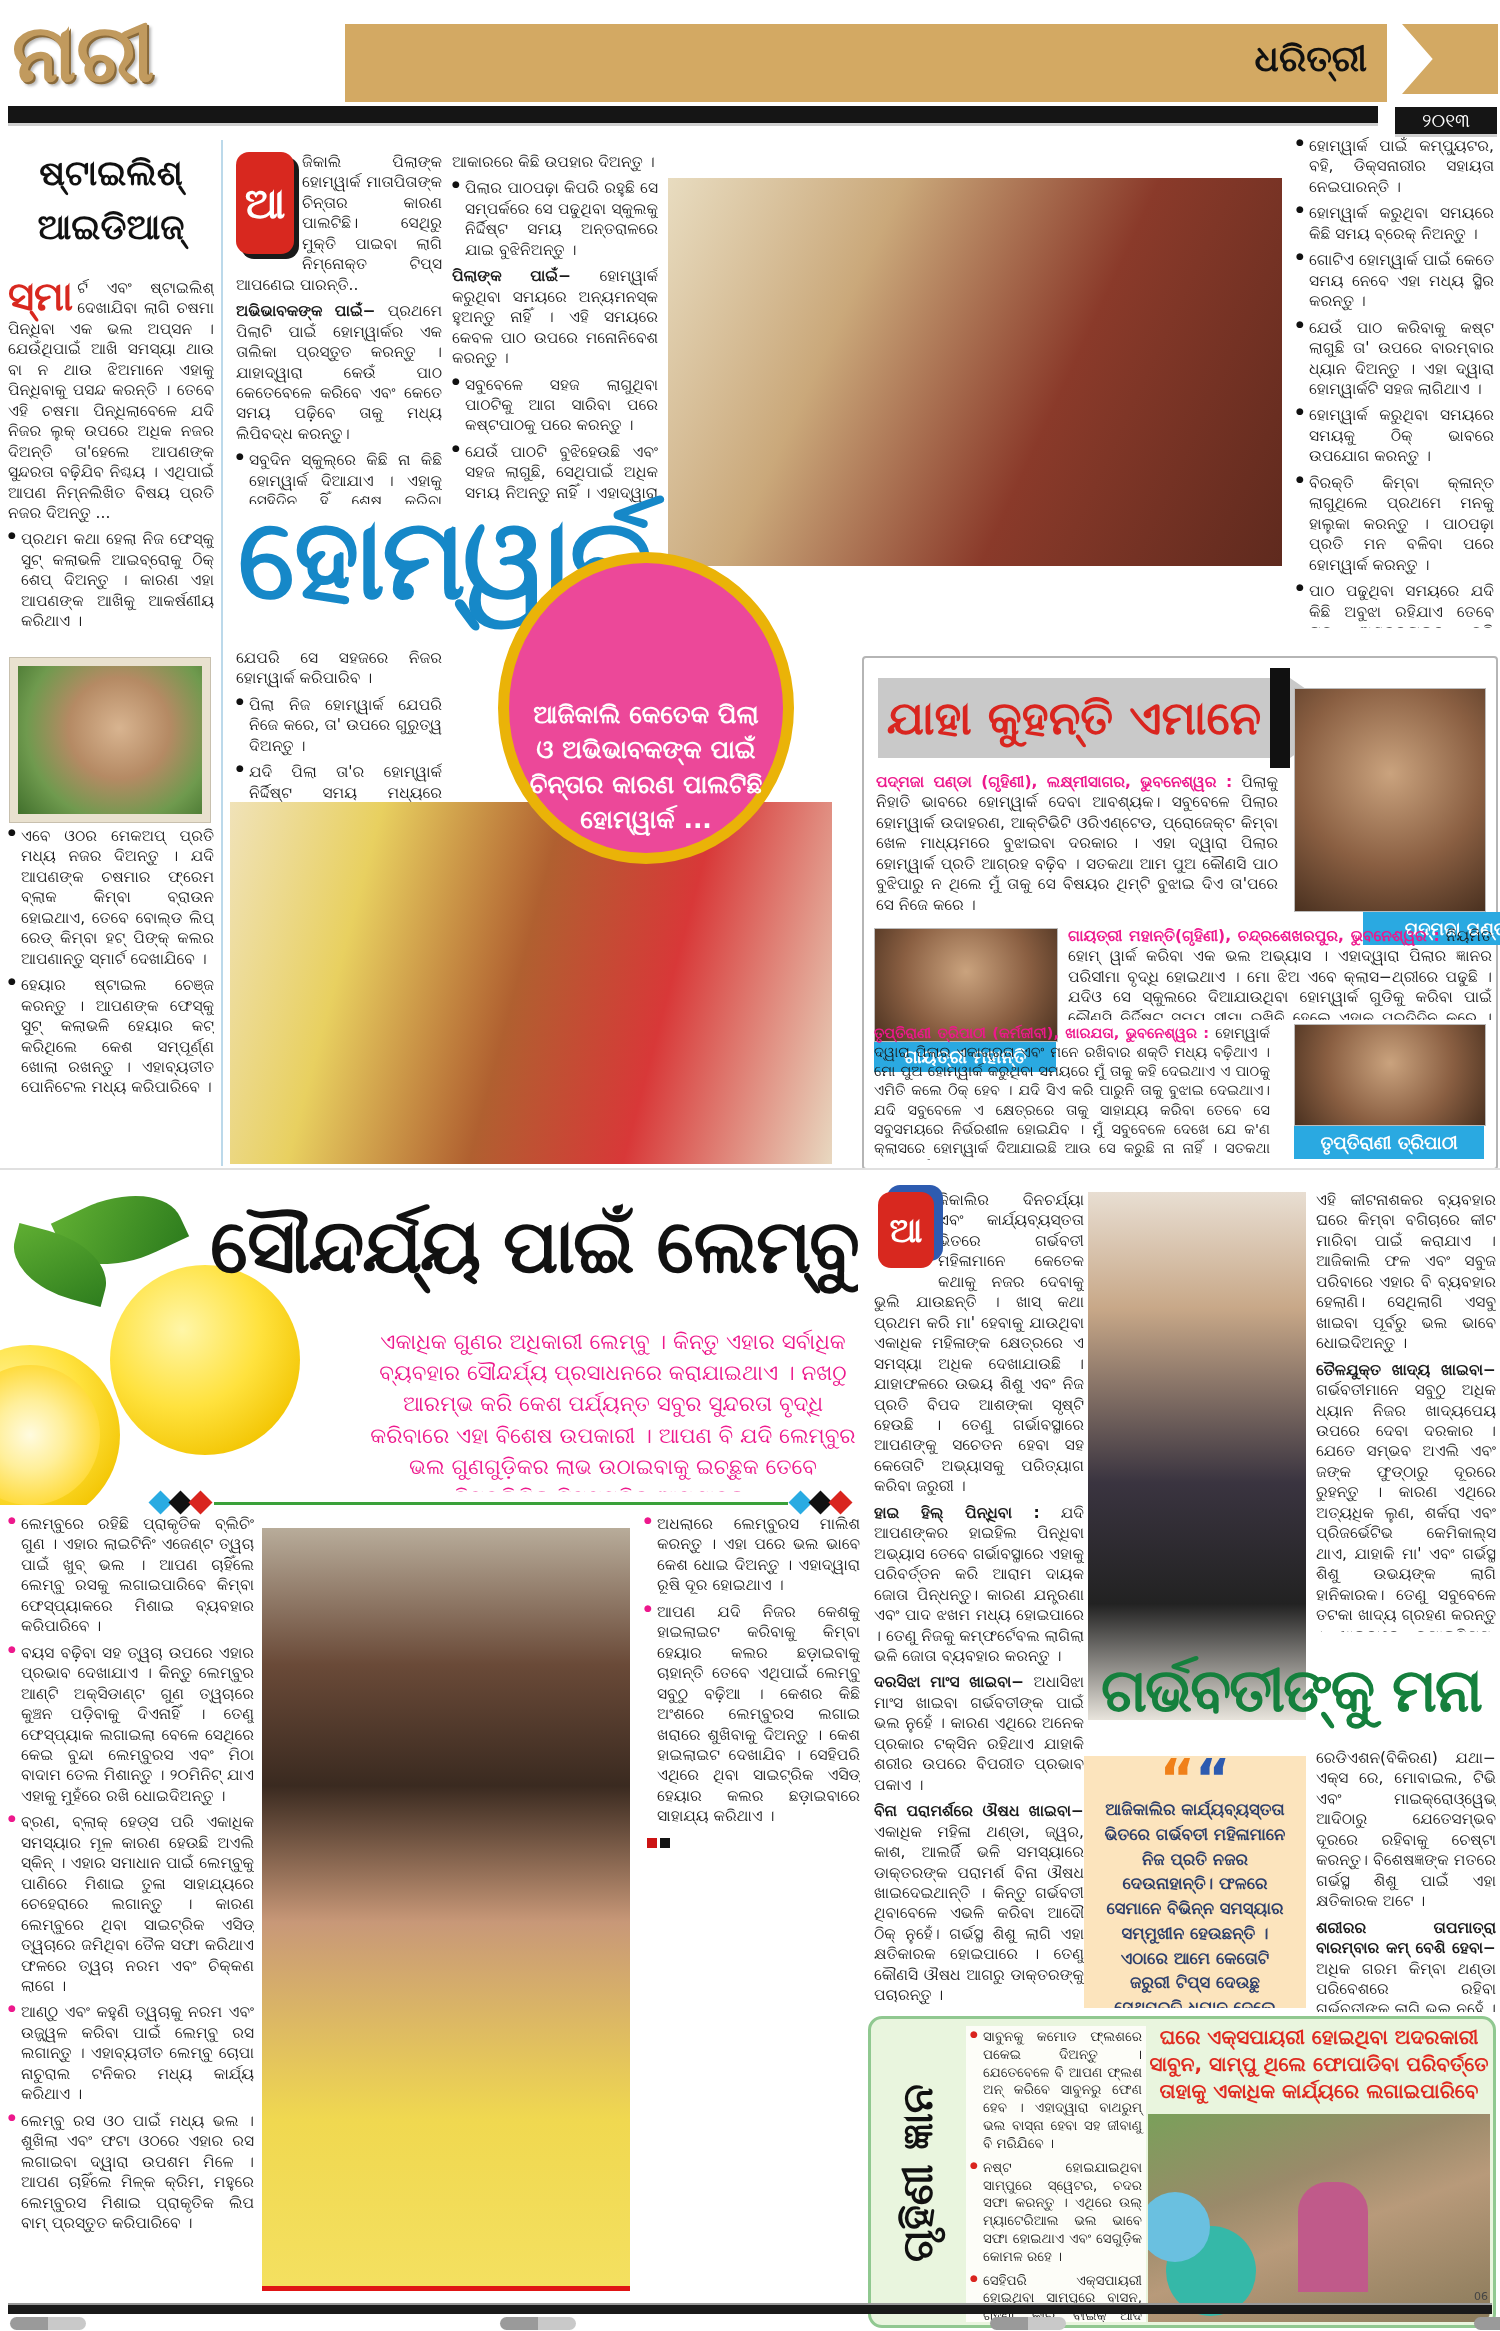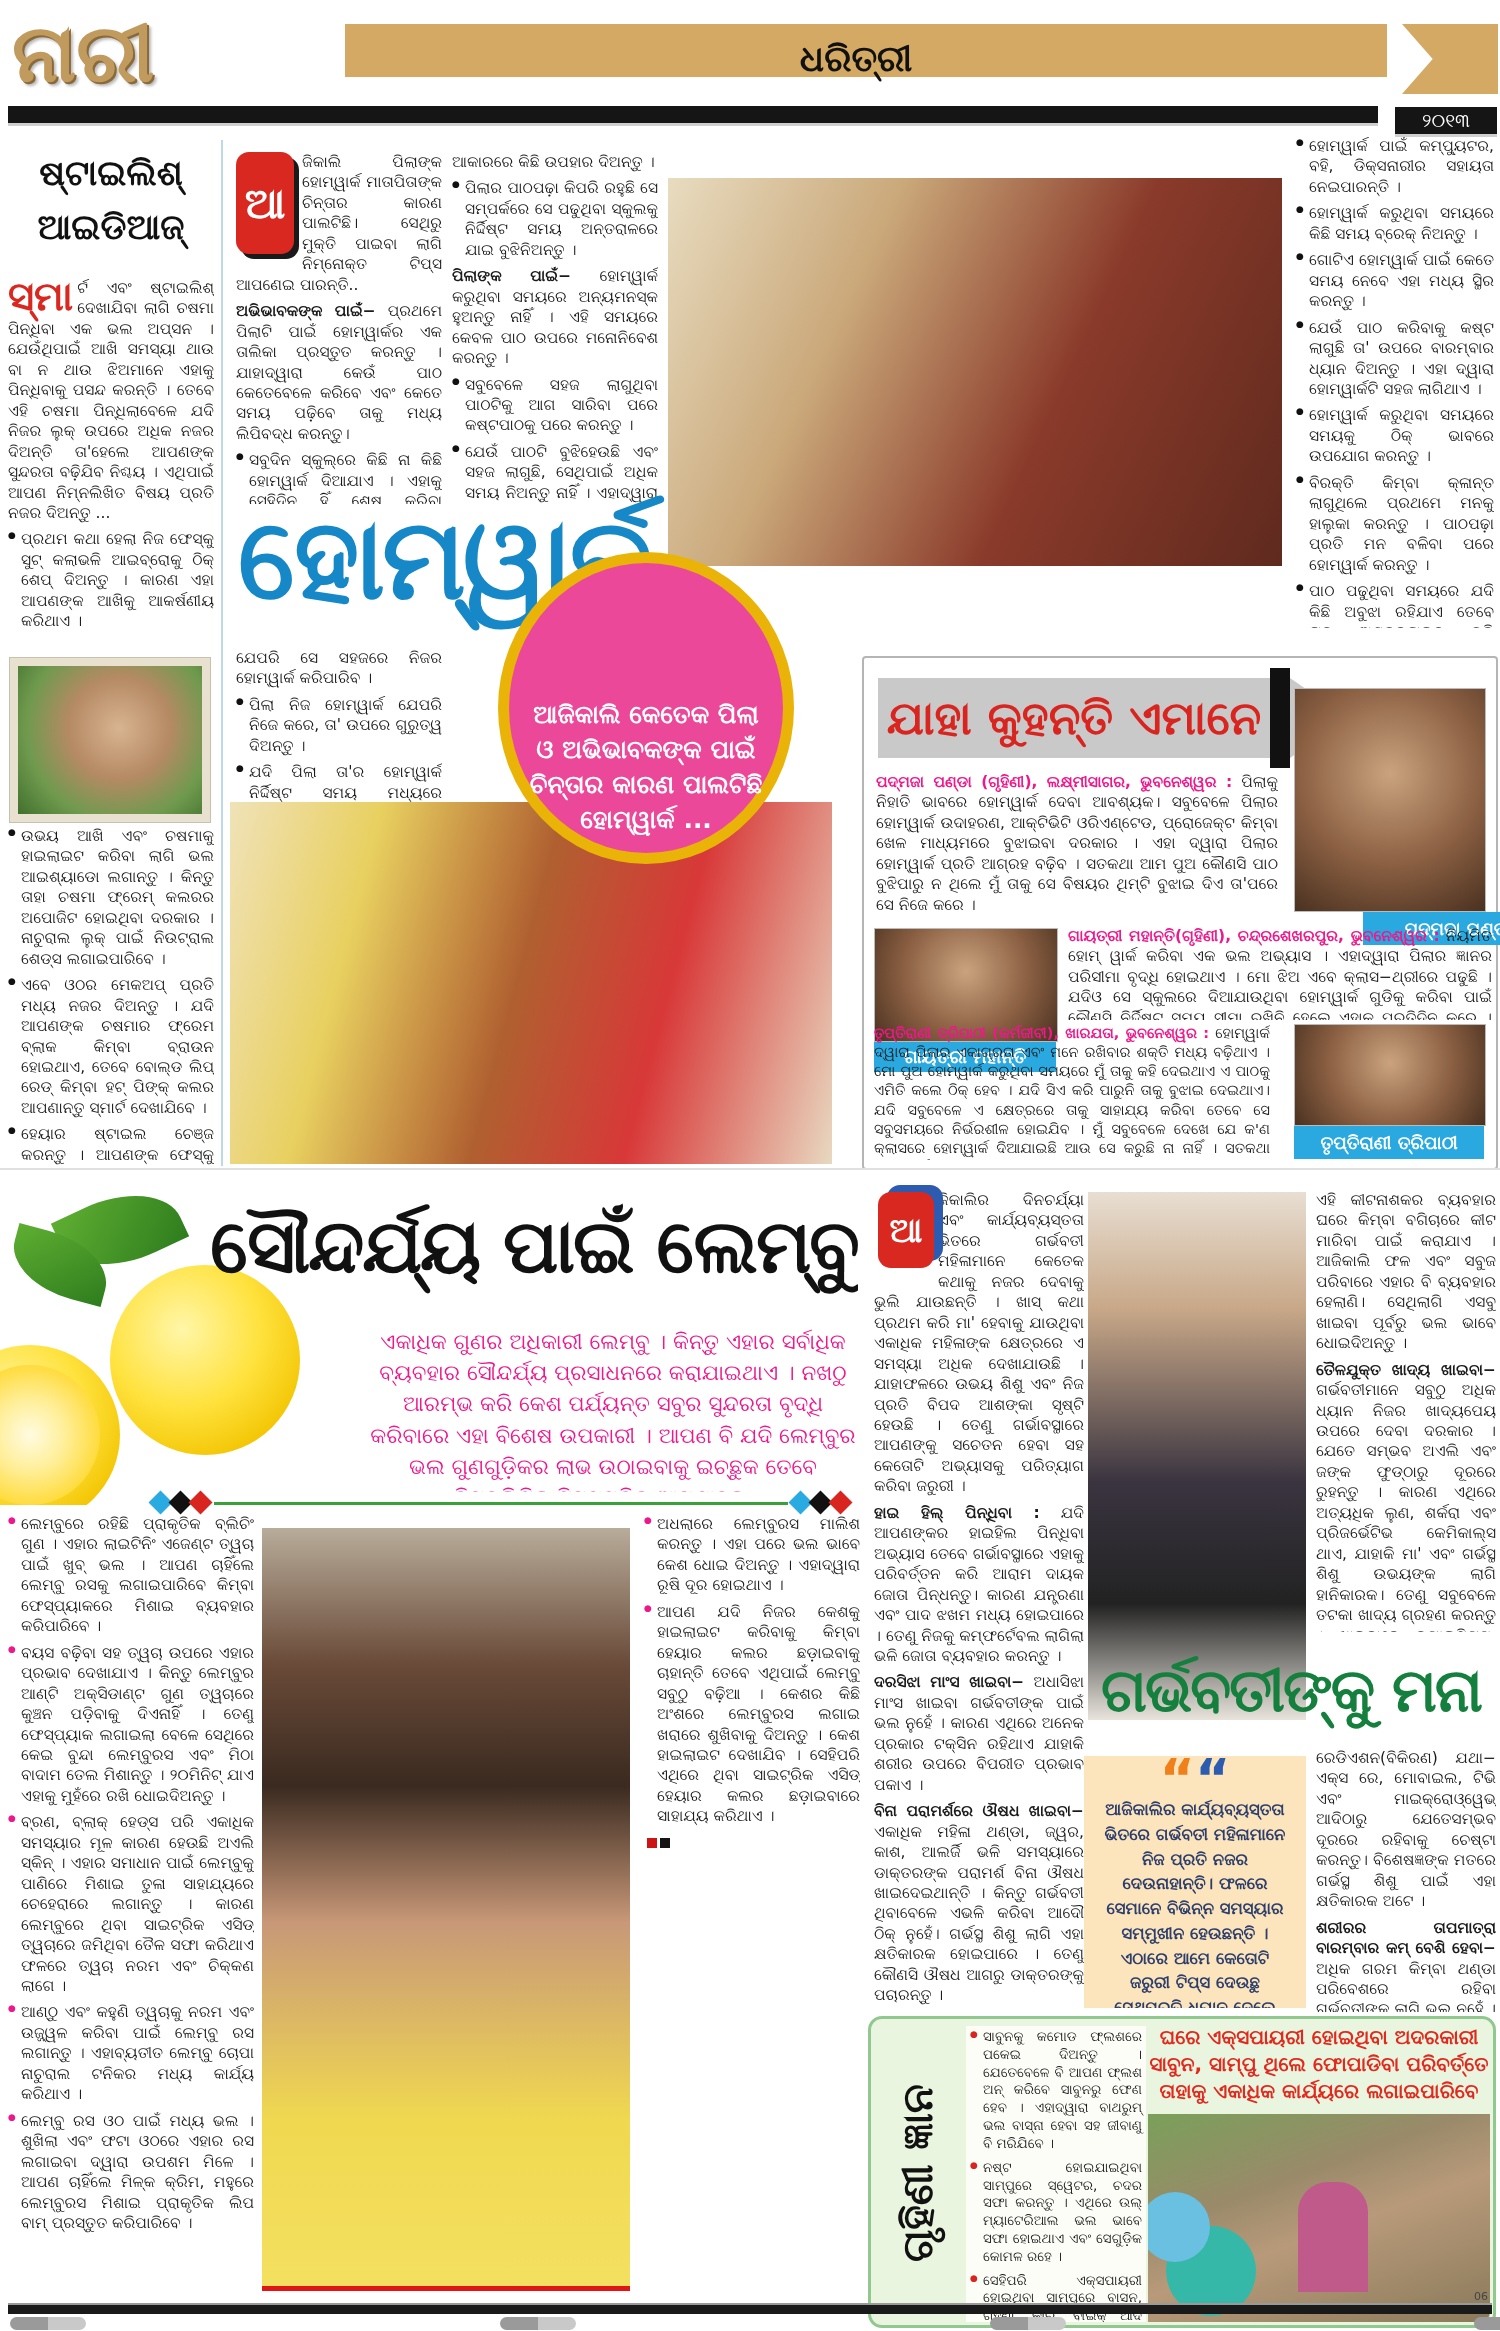--- a/index.html
+++ b/index.html
@@ -26,21 +26,21 @@
   .leaf{position:absolute;background:linear-gradient(140deg,#5fae32,#2e7d1e);border-radius:0 70% 0 70%;}
   .lemon{position:absolute;border-radius:50%;background:radial-gradient(circle at 38% 34%,#fff6a8 0%,#ffe23e 45%,#f2c400 80%,#d8a800 100%);}
 </style>
 </head>
 <body>
 
 <div id="page">
 
   <div class="abs" style="left:12px;top:2px;width:260px;height:104px;font-size:80px;font-weight:bold;color:#c19a5e;
               text-shadow:2px 2px 0 #8a6a3a,4px 4px 3px #bbb;line-height:104px;">ନାରୀ</div>
-  <div class="abs" style="left:345px;top:24px;width:1042px;height:53px;background:#d3a963;text-align:center;">
+  <div class="abs" style="left:345px;top:24px;width:1042px;height:78px;background:#d3a963;text-align:right;">
     <span style="font-size:36px;font-weight:bold;color:#111;line-height:70px;padding-right:20px;display:inline-block;">ଧରିତ୍ରୀ</span>
   </div>
   <div class="abs" style="left:1402px;top:24px;width:96px;height:70px;background:#d3a963;
               clip-path:polygon(0 0,100% 0,100% 100%,0 100%,32% 50%);"></div>
   <div class="abs" style="left:8px;top:106px;width:1370px;height:17px;background:#151515;box-shadow:0 3px 0 #cfcfcf;"></div>
   <div class="abs" style="left:1395px;top:107px;width:102px;height:27px;background:#151515;color:#fff;font-size:19px;
               text-align:center;line-height:27px;box-shadow:0 3px 0 #cfcfcf;">୨୦୧୩</div>
 
   <div class="abs" style="left:8px;top:146px;width:206px;text-align:center;font-weight:bold;font-size:35px;line-height:1.55;color:#111;">
     <div>ଷ୍ଟାଇଲିଶ୍</div>
@@ -50,21 +50,20 @@
     <p><span style="float:left;font-size:40px;line-height:36px;font-weight:bold;color:#d8281f;margin-right:4px;">ସ୍ମା</span>
        <span>ର୍ଟ ଏବଂ ଷ୍ଟାଇଲିଶ୍ ଦେଖାଯିବା ଲାଗି ଚଷମା ପିନ୍ଧିବା ଏକ ଭଲ ଅପ୍ସନ । ଯେଉଁଥିପାଇଁ ଆଖି ସମସ୍ୟା ଥାଉ ବା ନ ଥାଉ ଝିଅମାନେ ଏହାକୁ ପିନ୍ଧିବାକୁ ପସନ୍ଦ କରନ୍ତି । ତେବେ ଏହି ଚଷମା ପିନ୍ଧିଲାବେଳେ ଯଦି ନିଜର ଲୁକ୍ ଉପରେ ଅଧିକ ନଜର ଦିଅନ୍ତି ତା'ହେଲେ ଆପଣଙ୍କ ସୁନ୍ଦରତା ବଢ଼ିଯିବ ନିଶ୍ଚୟ । ଏଥିପାଇଁ ଆପଣ ନିମ୍ନଲିଖିତ ବିଷୟ ପ୍ରତି ନଜର ଦିଅନ୍ତୁ ...</span></p>
     <ul>
       <li>ପ୍ରଥମ କଥା ହେଲା ନିଜ ଫେସ୍‌କୁ ସୁଟ୍ କଲାଭଳି ଆଇବ୍ରୋକୁ ଠିକ୍ ଶେପ୍ ଦିଅନ୍ତୁ । କାରଣ ଏହା ଆପଣଙ୍କ ଆଖିକୁ ଆକର୍ଷଣୀୟ କରିଥାଏ ।</li>
     </ul>
   </div>
   <div class="abs" style="left:10px;top:658px;width:184px;height:148px;border:8px solid #e9e1cf;outline:1px solid #c8c0ae;
               background:radial-gradient(circle at 55% 42%,#d8b490 0%,#b58a64 38%,#6f9a4e 70%,#41702c 100%);"></div>
   <div class="abs txt blk" style="left:8px;top:826px;width:206px;height:340px;">
     <ul>
-      <li>ଉଭୟ ଆଖି ଏବଂ ଚଷମାକୁ ହାଇଲାଇଟ କରିବା ଲାଗି ଭଲ ଆଇଶ୍ୟାଡୋ ଲଗାନ୍ତୁ । କିନ୍ତୁ ତାହା ଚଷମା ଫ୍ରେମ୍ କଲରର ଅପୋଜିଟ ହୋଇଥିବା ଦରକାର । ନାଚୁରାଲ ଲୁକ୍ ପାଇଁ ନିଉଟ୍ରାଲ ଶେଡ୍ସ ଲଗାଇପାରିବେ ।</li>
       <li>ଏବେ ଓଠର ମେକଅପ୍ ପ୍ରତି ମଧ୍ୟ ନଜର ଦିଅନ୍ତୁ । ଯଦି ଆପଣଙ୍କ ଚଷମାର ଫ୍ରେମ ବ୍ଲାକ କିମ୍ବା ବ୍ରାଉନ ହୋଇଥାଏ, ତେବେ ବୋଲ୍ଡ ଲିପ୍ ରେଡ୍ କିମ୍ବା ହଟ୍ ପିଙ୍କ୍ କଲର ଆପଣାନ୍ତୁ ସ୍ମାର୍ଟ ଦେଖାଯିବେ ।</li>
       <li>ହେୟାର ଷ୍ଟାଇଲ ଚେଞ୍ଜ କରନ୍ତୁ । ଆପଣଙ୍କ ଫେସ୍‌କୁ ସୁଟ୍ କଲାଭଳି ହେୟାର କଟ୍ କରିଥିଲେ କେଶ ସମ୍ପୂର୍ଣ୍ଣ ଖୋଲା ରଖନ୍ତୁ । ଏହାବ୍ୟତୀତ ପୋନିଟେଲ ମଧ୍ୟ କରିପାରିବେ ।</li>
     </ul>
   </div>
   <div class="abs" style="left:221px;top:140px;width:2px;height:1026px;background:#bcd9ea;"></div>
 
   <div class="abs dropbox" style="left:236px;top:152px;width:58px;height:102px;font-size:42px;box-shadow:5px 5px 0 #1a1a1a;">
     <span>ଆ</span>
   </div>
   <div class="abs txt blk" style="left:236px;top:152px;width:206px;height:352px;">

